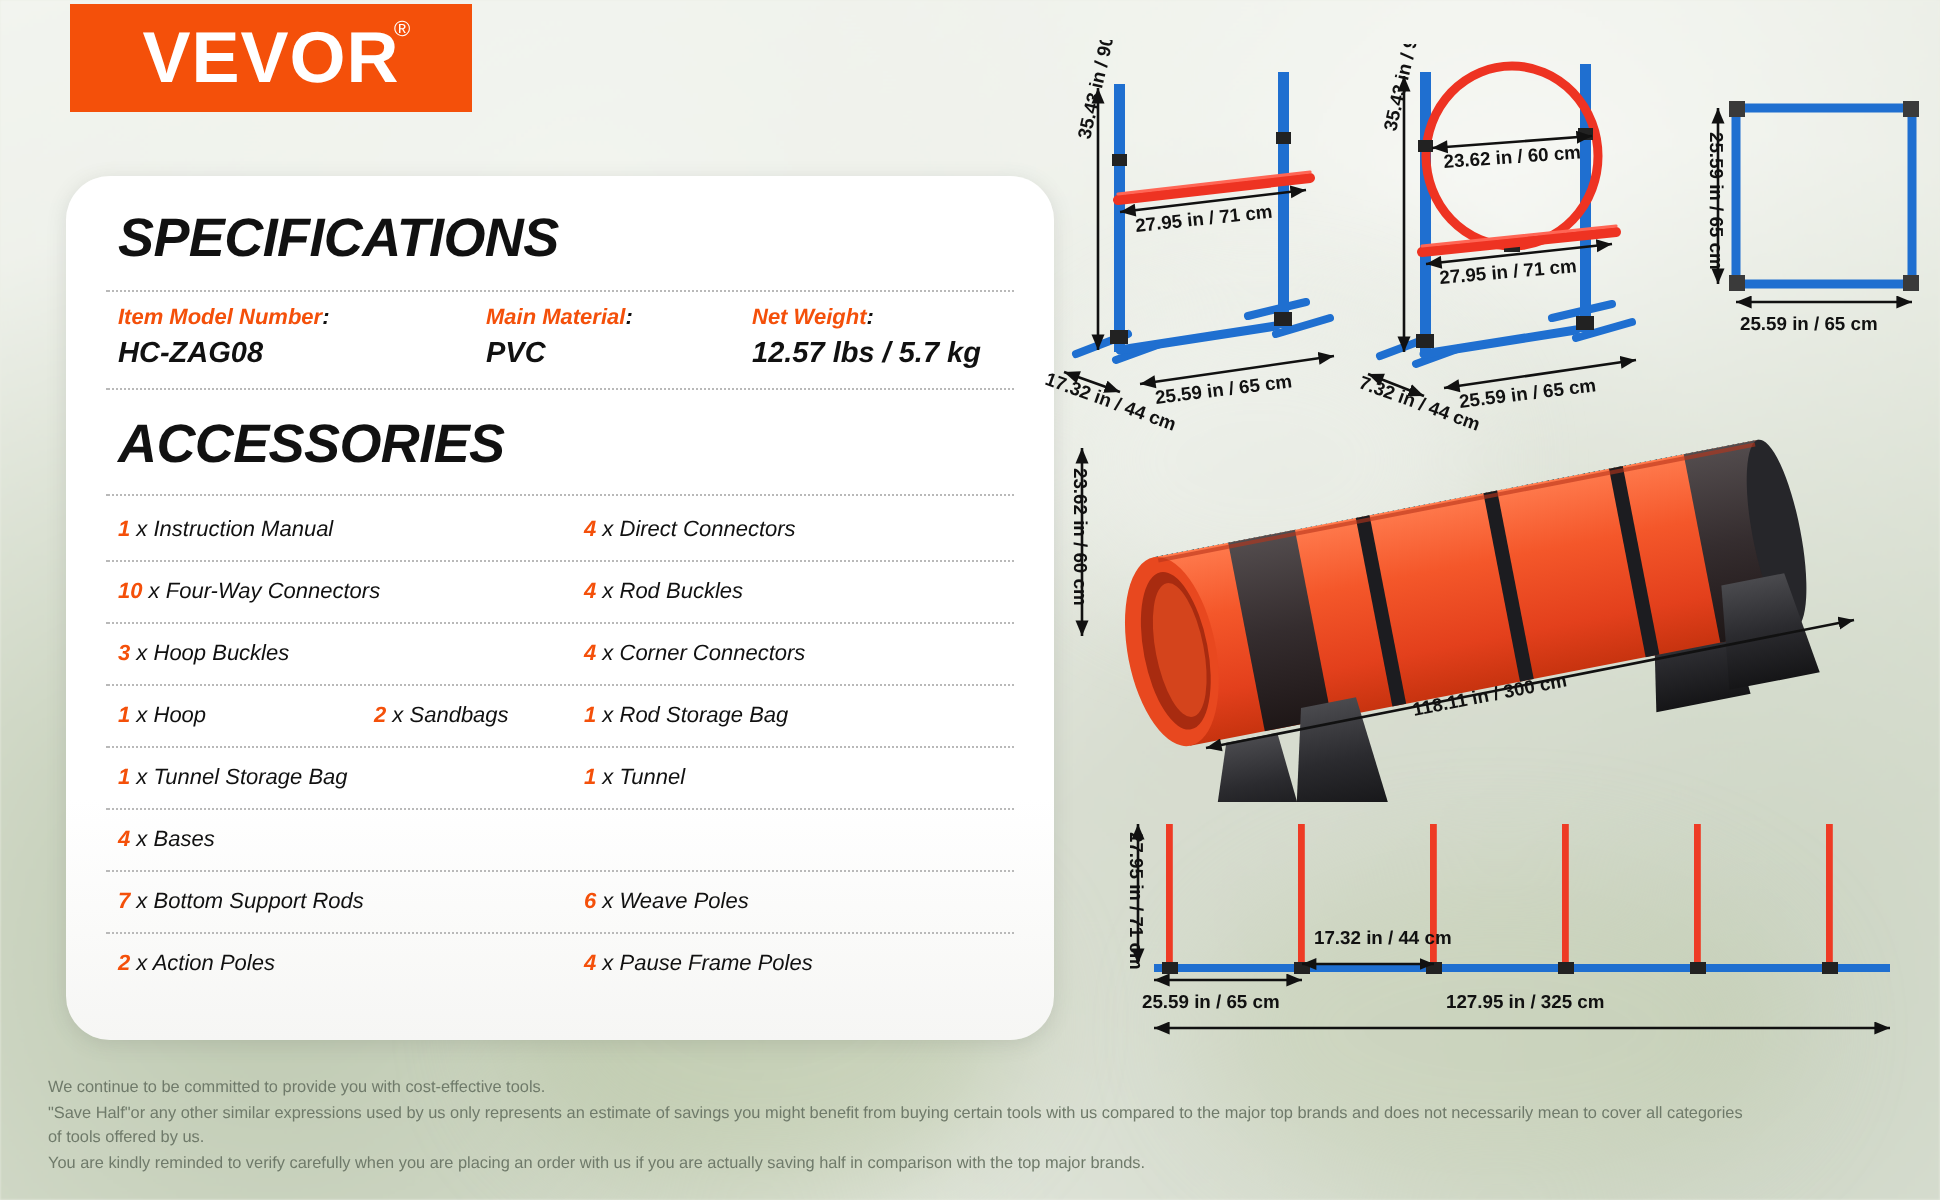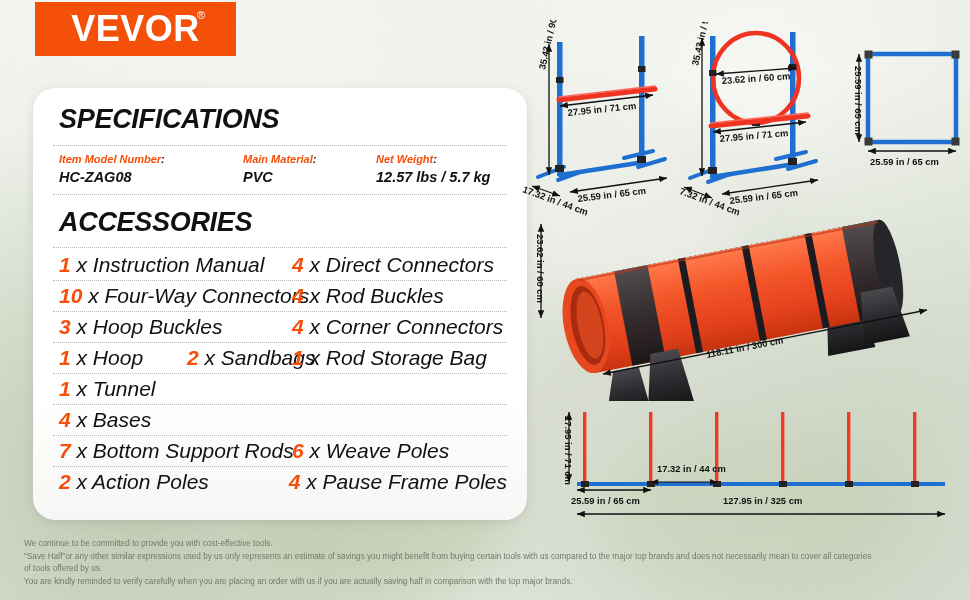--- a/index.html
+++ b/index.html
@@ -107,21 +107,21 @@
 
   
   .acc-list { margin-top: 2px; }
   .acc-row {
     display: flex;
     align-items: center;
     height: 30px;
     padding-left: 6px;
   }
   .acc-item {
-    font-size: 21px;
+    font-size: 11px;
     font-style: italic;
     color: #111;
     white-space: nowrap;
   }
   .acc-item .qty {
     color: #F4500A;
     font-weight: bold;
     font-style: italic;
   }
   .acc-item.col1 { width: 128px; }
@@ -208,20 +208,21 @@
     <div class="dotline"></div>
 
     <div class="acc-row">
       <div class="acc-item col1"><span class="qty">1</span> x <span>Hoop</span></div>
       <div class="acc-item col2"><span class="qty">2</span> x <span>Sandbags</span></div>
       <div class="acc-item"><span class="qty">1</span> x <span>Rod Storage Bag</span></div>
     </div>
     <div class="dotline"></div>
 
     <div class="acc-row">
+      <div class="acc-item col1wide"><span class="qty">1</span> x <span>Tunnel Storage Bag</span></div>
       <div class="acc-item"><span class="qty">1</span> x <span>Tunnel</span></div>
     </div>
     <div class="dotline"></div>
 
     <div class="acc-row">
       <div class="acc-item"><span class="qty">4</span> x <span>Bases</span></div>
     </div>
     <div class="dotline"></div>
 
     <div class="acc-row">

